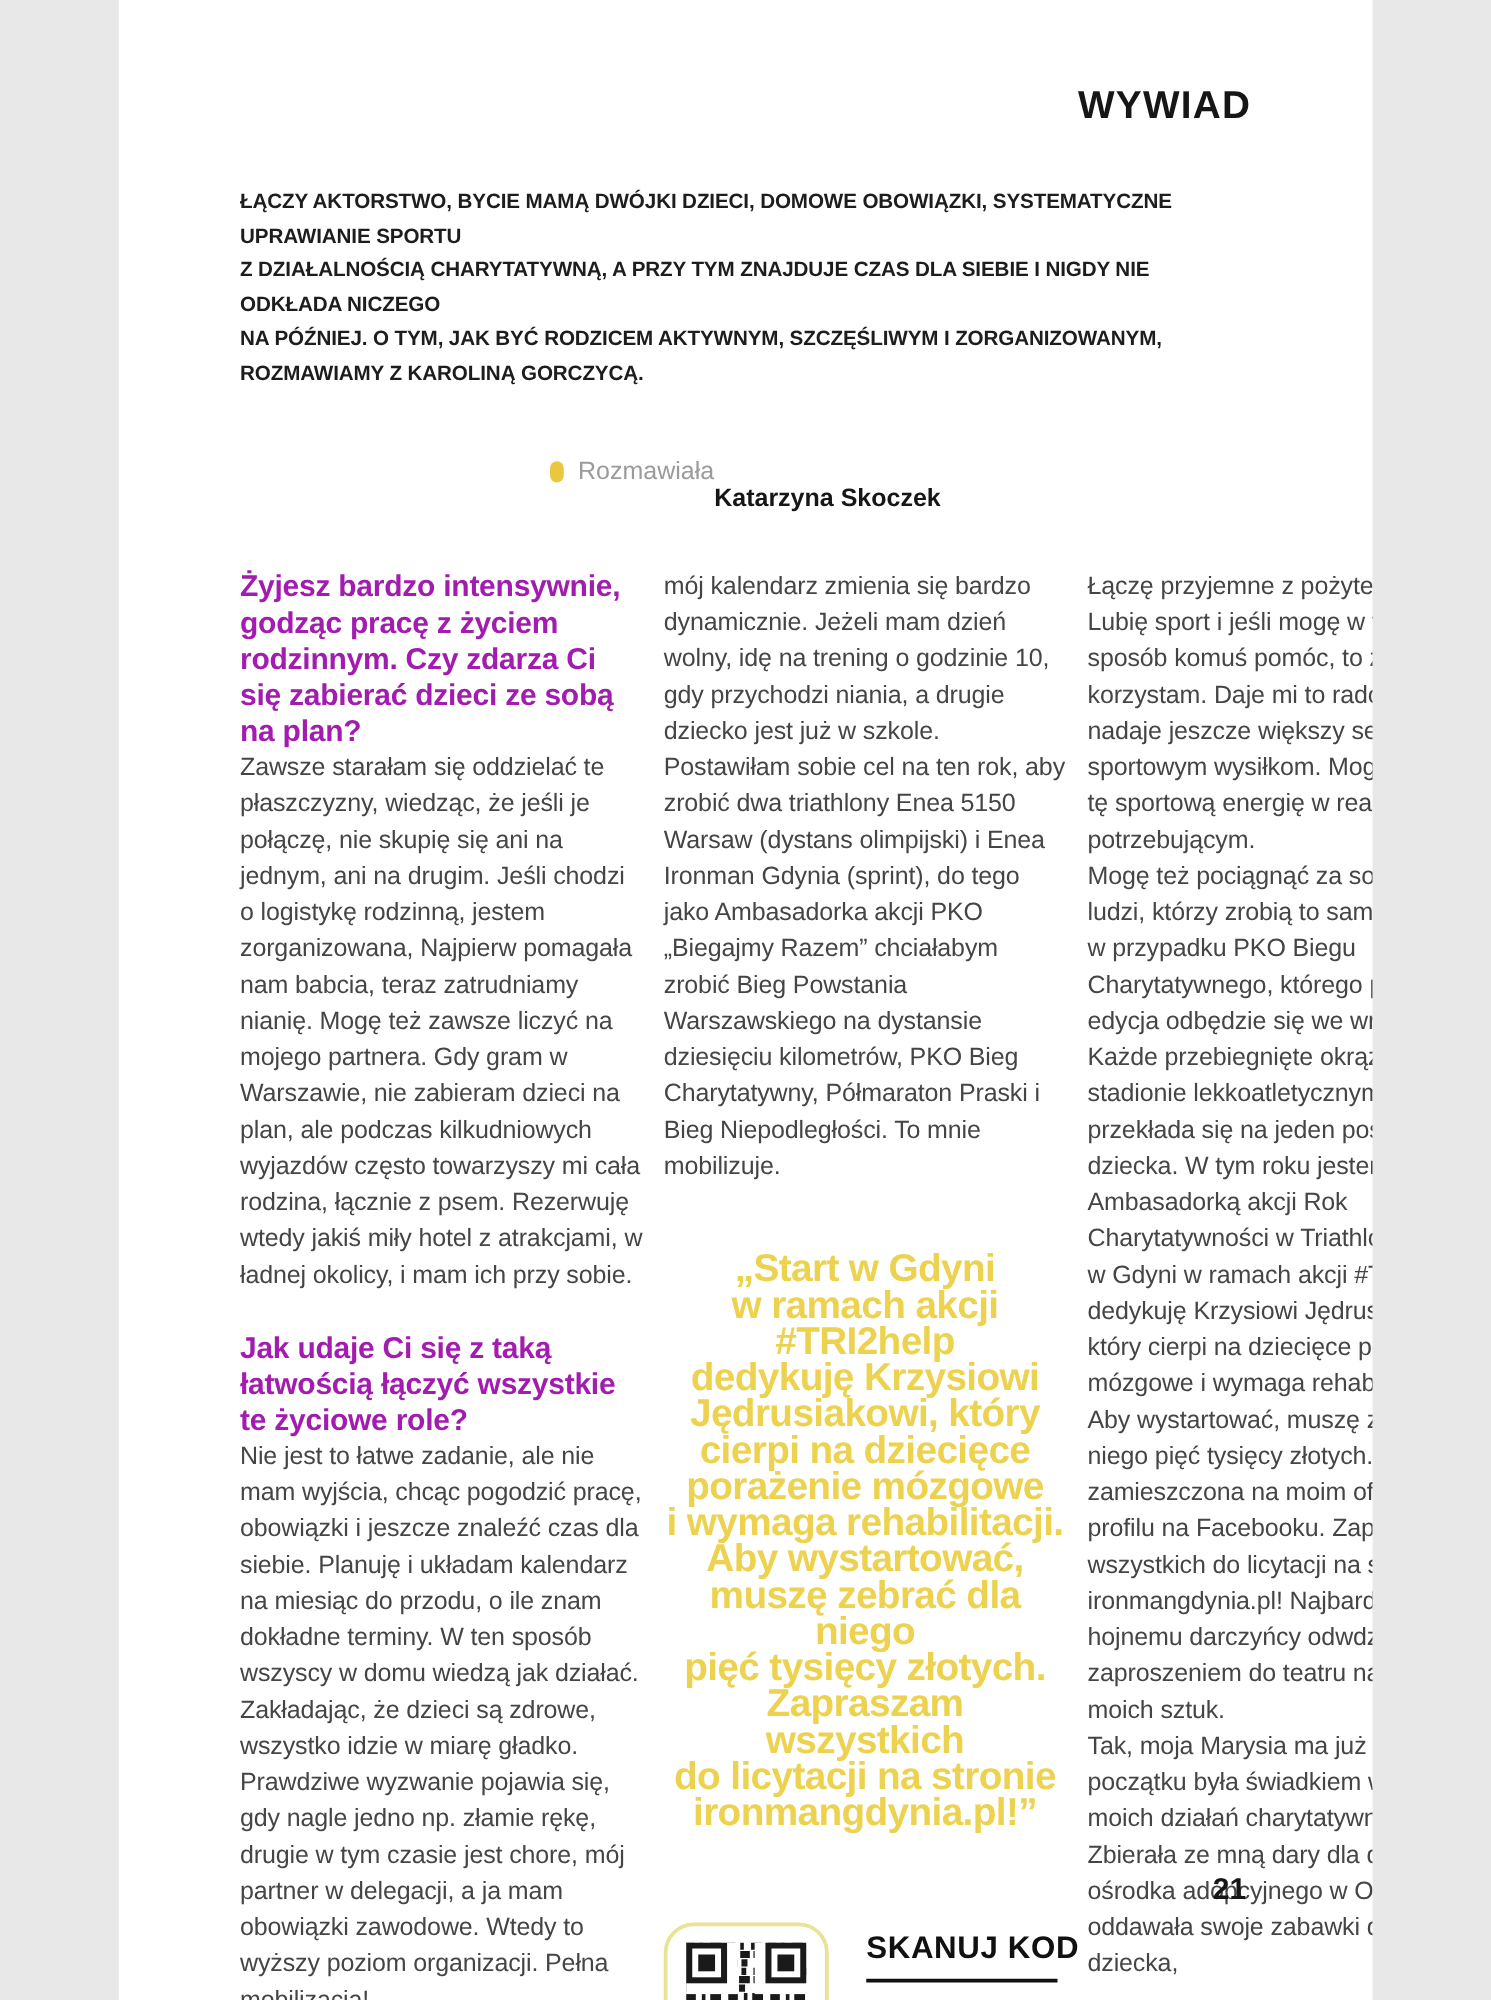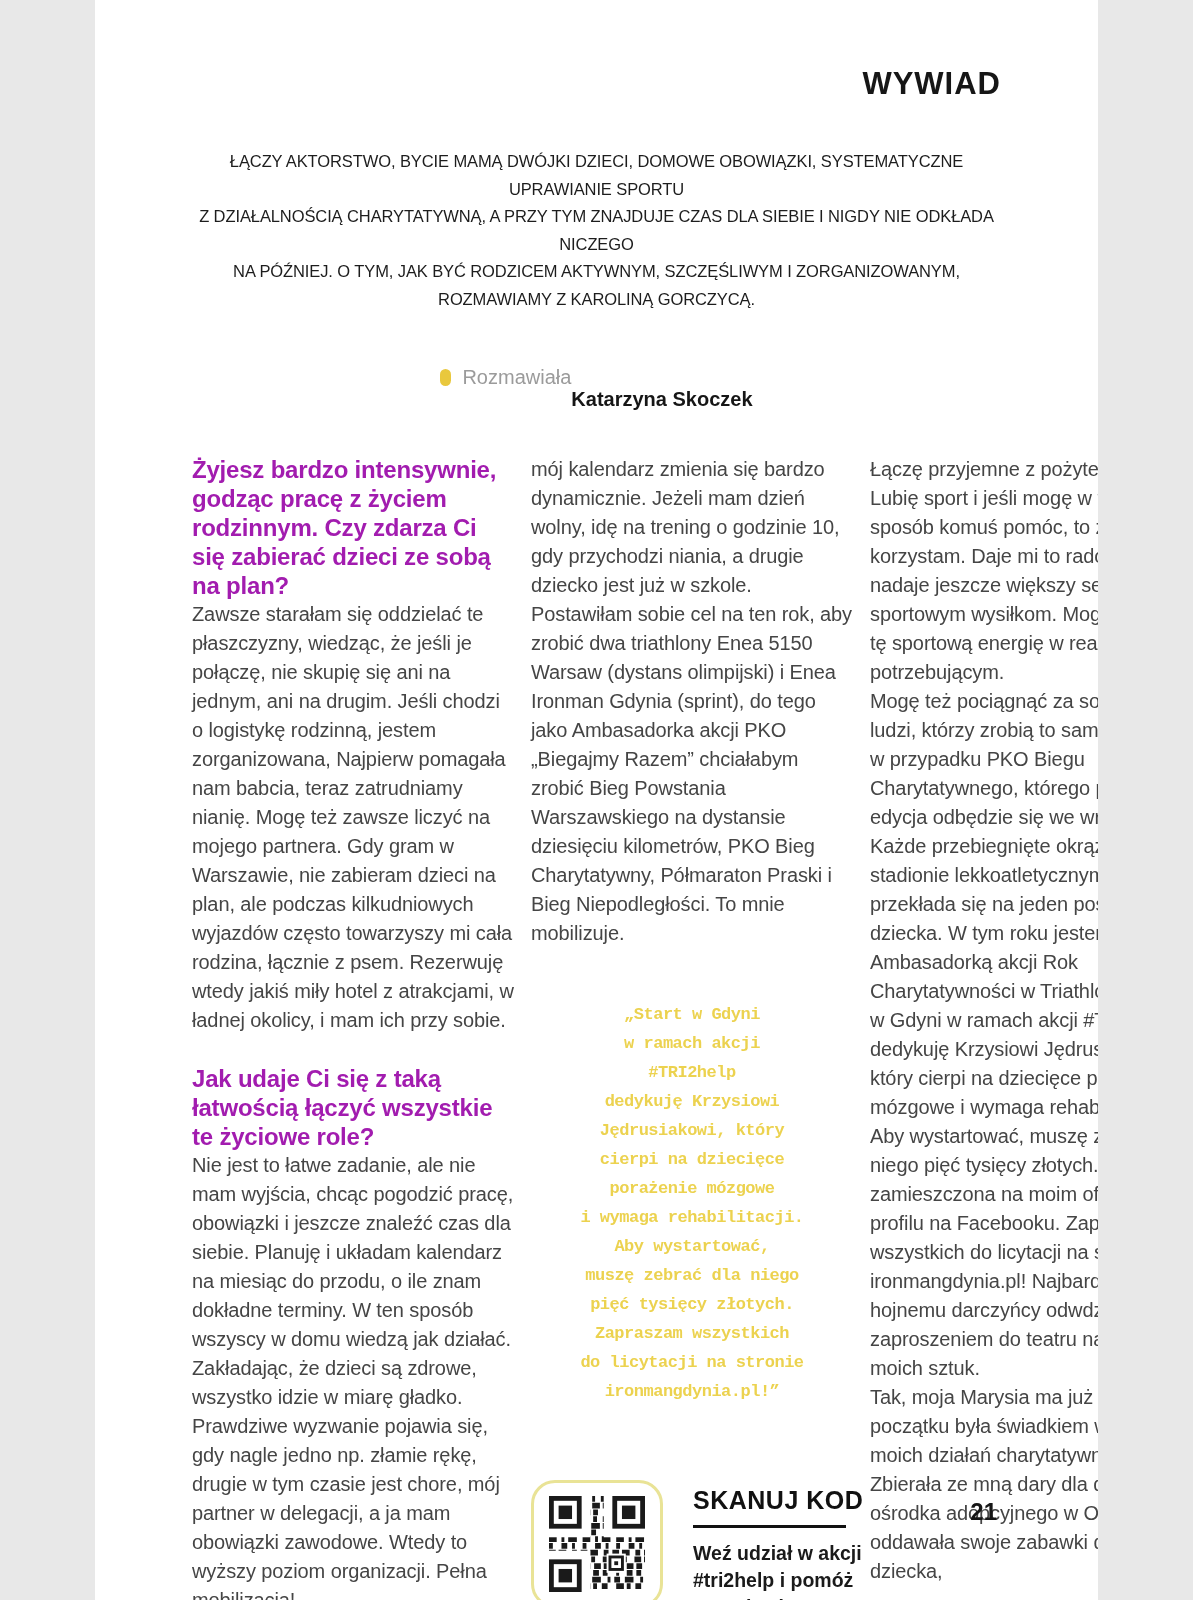--- a/index.html
+++ b/index.html
@@ -16,24 +16,23 @@
   .section-label{
     margin-top:66px;
     text-align:right;
     font-size:31px;
     font-weight:bold;
     letter-spacing:1px;
     color:#161616;
   }
   .intro{
     margin-top:46px;
-    text-align:center;
     font-size:16.5px;
     line-height:27.5px;
-    font-weight:normal;
+    font-weight:bold;
     letter-spacing:-0.1px;
     color:#1d1d1d;
     white-space:pre-line;
   }
   .byline{
     margin-top:30px;
     display:flex;
     align-items:center;
     justify-content:center;
     font-size:20px;
@@ -66,23 +65,23 @@
     margin:0;
     font-size:20px;
     line-height:29px;
     letter-spacing:-0.1px;
     color:#454545;
   }
   .pullquote{
     margin:52px 0 0 0;
     text-align:center;
     white-space:pre-line;
-    font-family:Liberation Mono, monospace;
-    font-weight:bold;
-    font-size:17px;
+    font-family:Liberation Sans, sans-serif;
+    font-weight:bold;
+    font-size:31px;
     line-height:29px;
     letter-spacing:-0.5px;
     color:#ecd24f;
   }
   .qr-block{
     margin-top:74px;
     display:flex;
     align-items:flex-start;
     gap:30px;
   }

